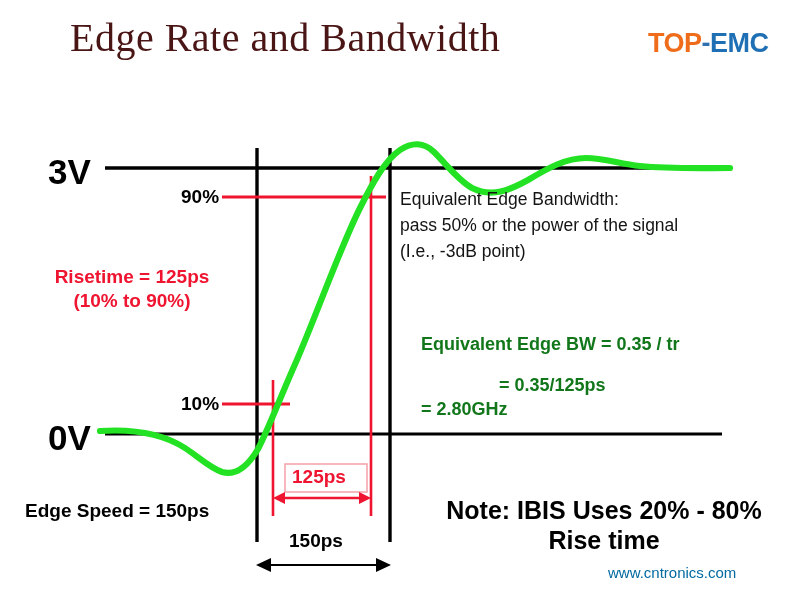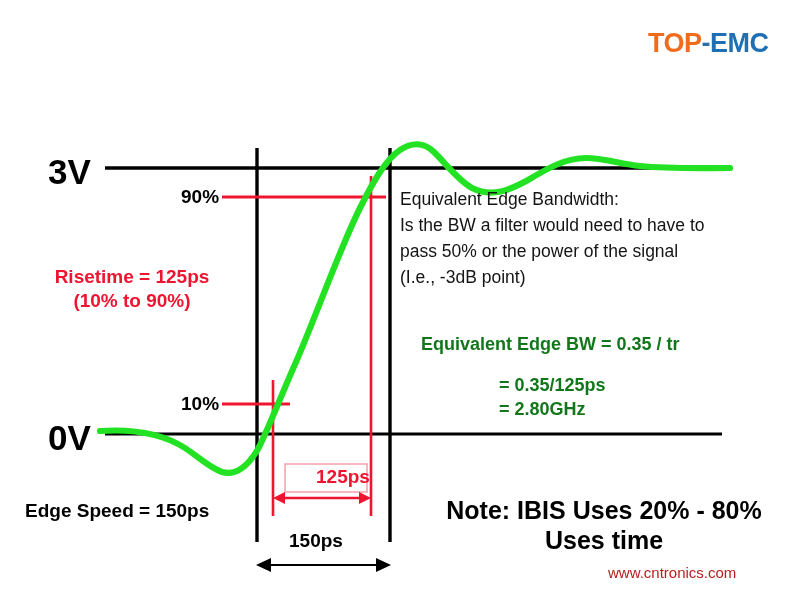--- a/index.html
+++ b/index.html
@@ -111,29 +111,30 @@
     text-align: center;
     font-size: 25px;
     font-weight: bold;
     color: #000000;
     line-height: 1.18;
   }
   #watermark {
     left: 608px;
     top: 564px;
     font-size: 15px;
-    color: #b91c1c;
+    color: #0369a1;
     white-space: nowrap;
   }
 </style>
 </head>
 <body>
 
 <div id="slide">
 
+  <div class="abs" id="slide-title">Edge Rate and Bandwidth</div>
 
   <div class="abs" id="logo">
     <span class="top">TOP</span><span class="dash">-</span><span class="emc">EMC</span>
   </div>
 
   <svg class="abs" id="plot" width="803" height="591">
 
     <line x1="105" y1="168" x2="730" y2="168" stroke="#000000" stroke-width="3.4"></line>
 
     <line x1="105" y1="434" x2="722" y2="434" stroke="#000000" stroke-width="3.0"></line>
@@ -175,37 +176,36 @@
 
   <div class="abs pct-label" style="left:167px; top:393px;">10%</div>
 
   <div class="abs red-note" style="left:22px; top:265px; width:220px;">
     <div>Risetime = 125ps</div>
     <div>(10% to 90%)</div>
   </div>
 
   <div class="abs black-para" style="left:400px; top:187px;">
     <div>Equivalent Edge Bandwidth:</div>
-    <div>Is the BW a filter would need to have to</div>
     <div>pass 50% or the power of the signal</div>
     <div>(I.e., -3dB point)</div>
   </div>
 
   <div class="abs green-eq" style="left:421px; top:333px;">
     <div>Equivalent Edge BW = 0.35 / tr</div>
     <div class="sub" style="margin-left:78px; margin-top:18px;">= 0.35/125ps</div>
-    <div class="sub" style="margin-left:78px;">= 2.80GHz</div>
+    <div class="sub" style="">= 2.80GHz</div>
   </div>
 
   <div class="abs edge-speed" style="left:25px; top:500px;">Edge Speed = 150ps</div>
 
-  <div class="abs dim-red" style="left:292px; top:466px;margin-left:24px;">125ps</div>
+  <div class="abs dim-red" style="left:292px; top:466px;">125ps</div>
 
   <div class="abs dim-black" style="left:289px; top:530px;">150ps</div>
 
   <div class="abs" id="ibis-note">
     <div>Note: IBIS Uses 20% - 80%</div>
-    <div>Uses time</div>
+    <div>Rise time</div>
   </div>
 
   <div class="abs" id="watermark">www.cntronics.com</div>
 
 </div>
 
 </body></html>

